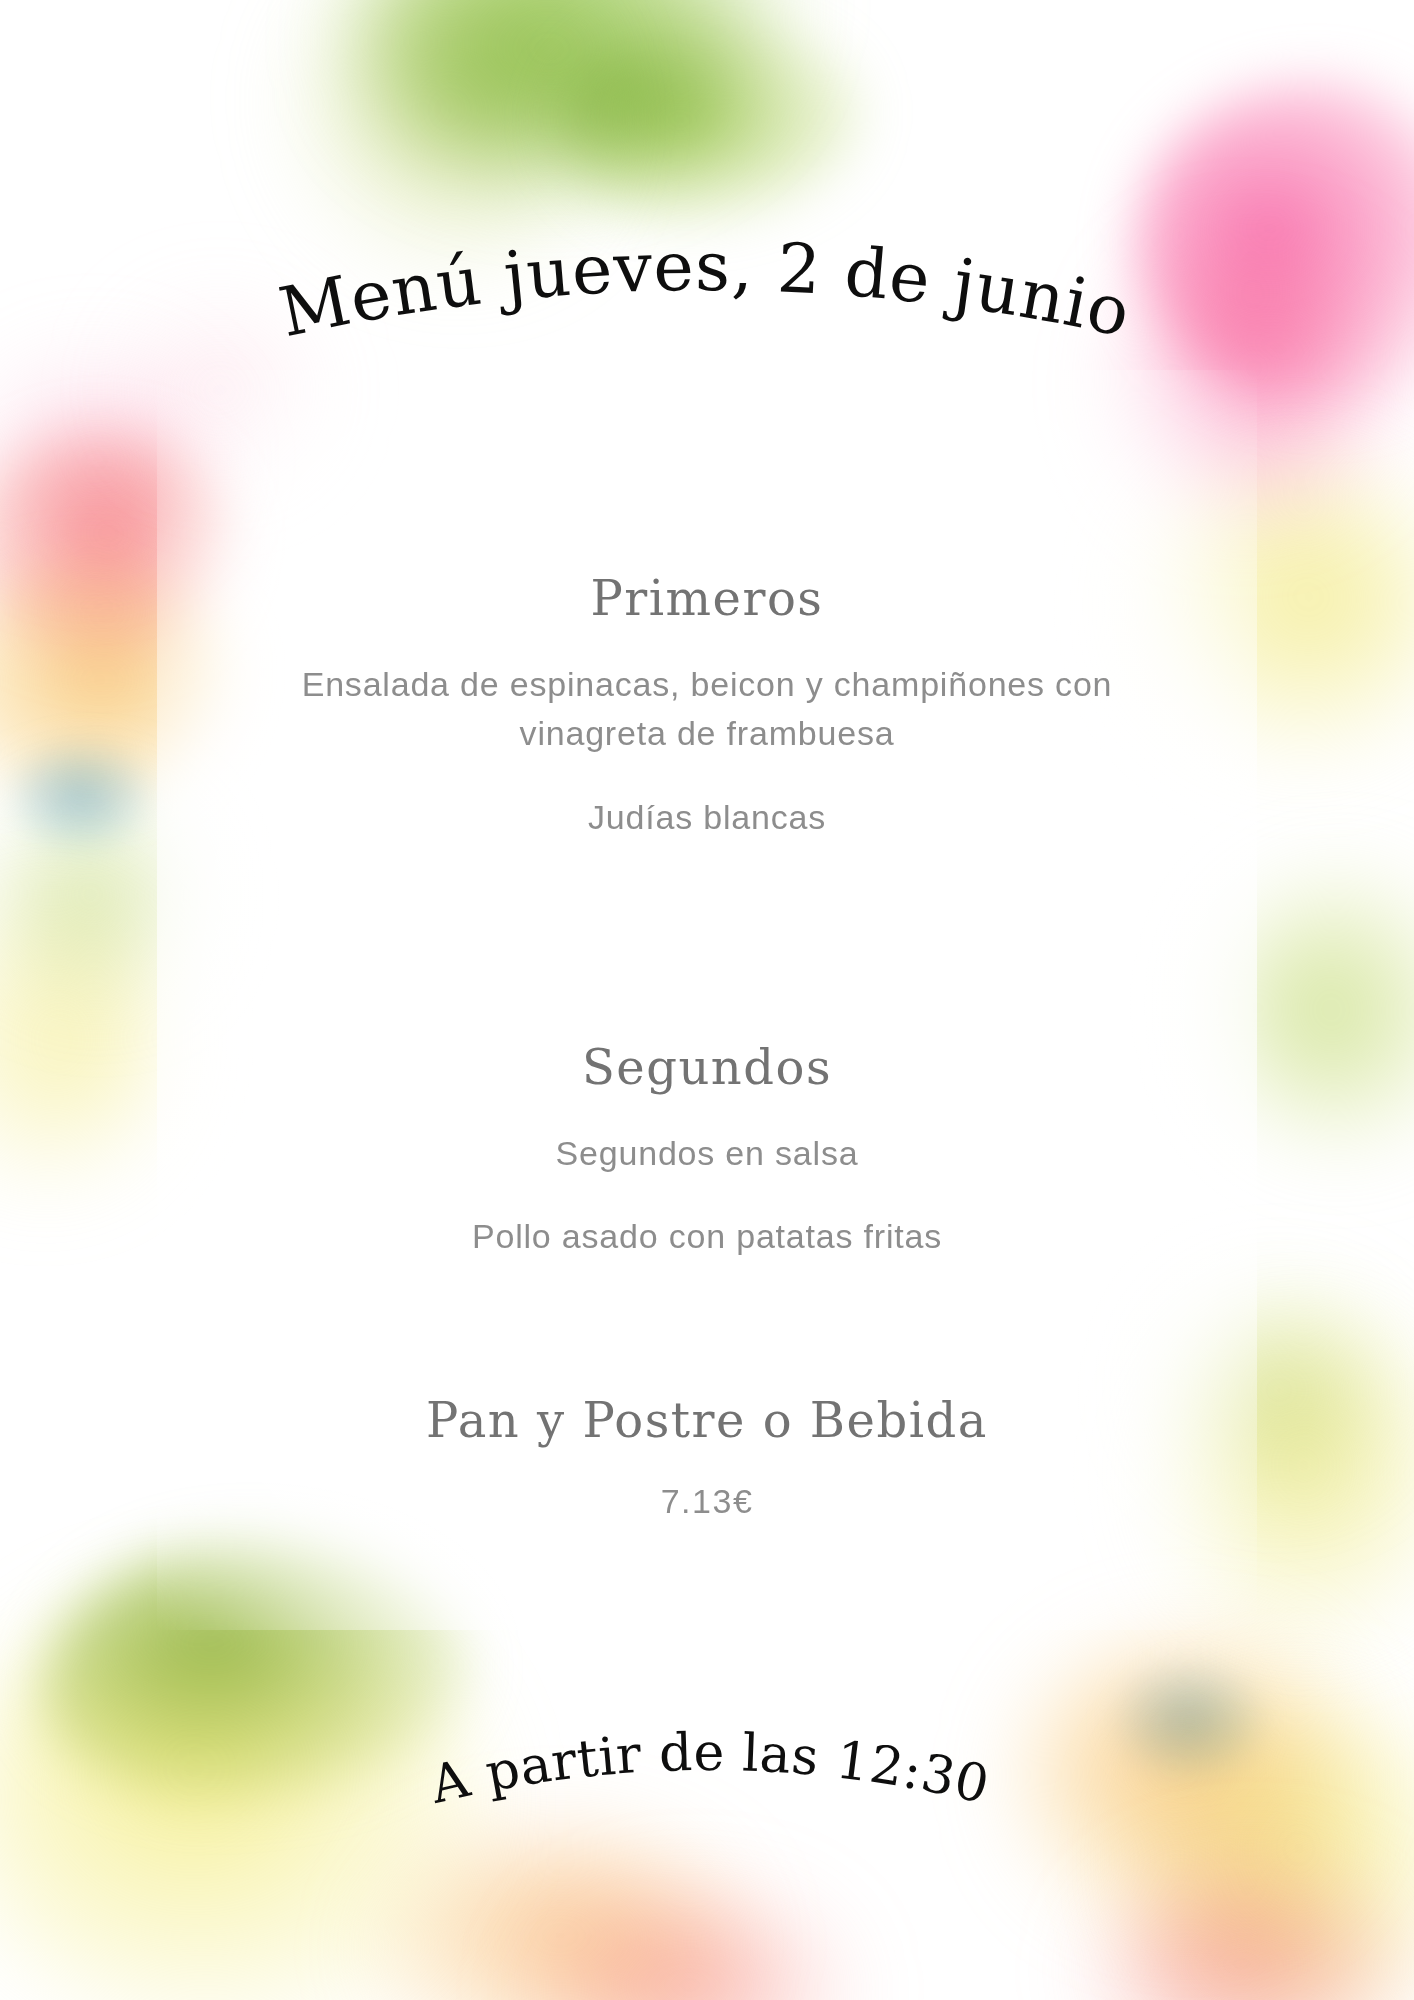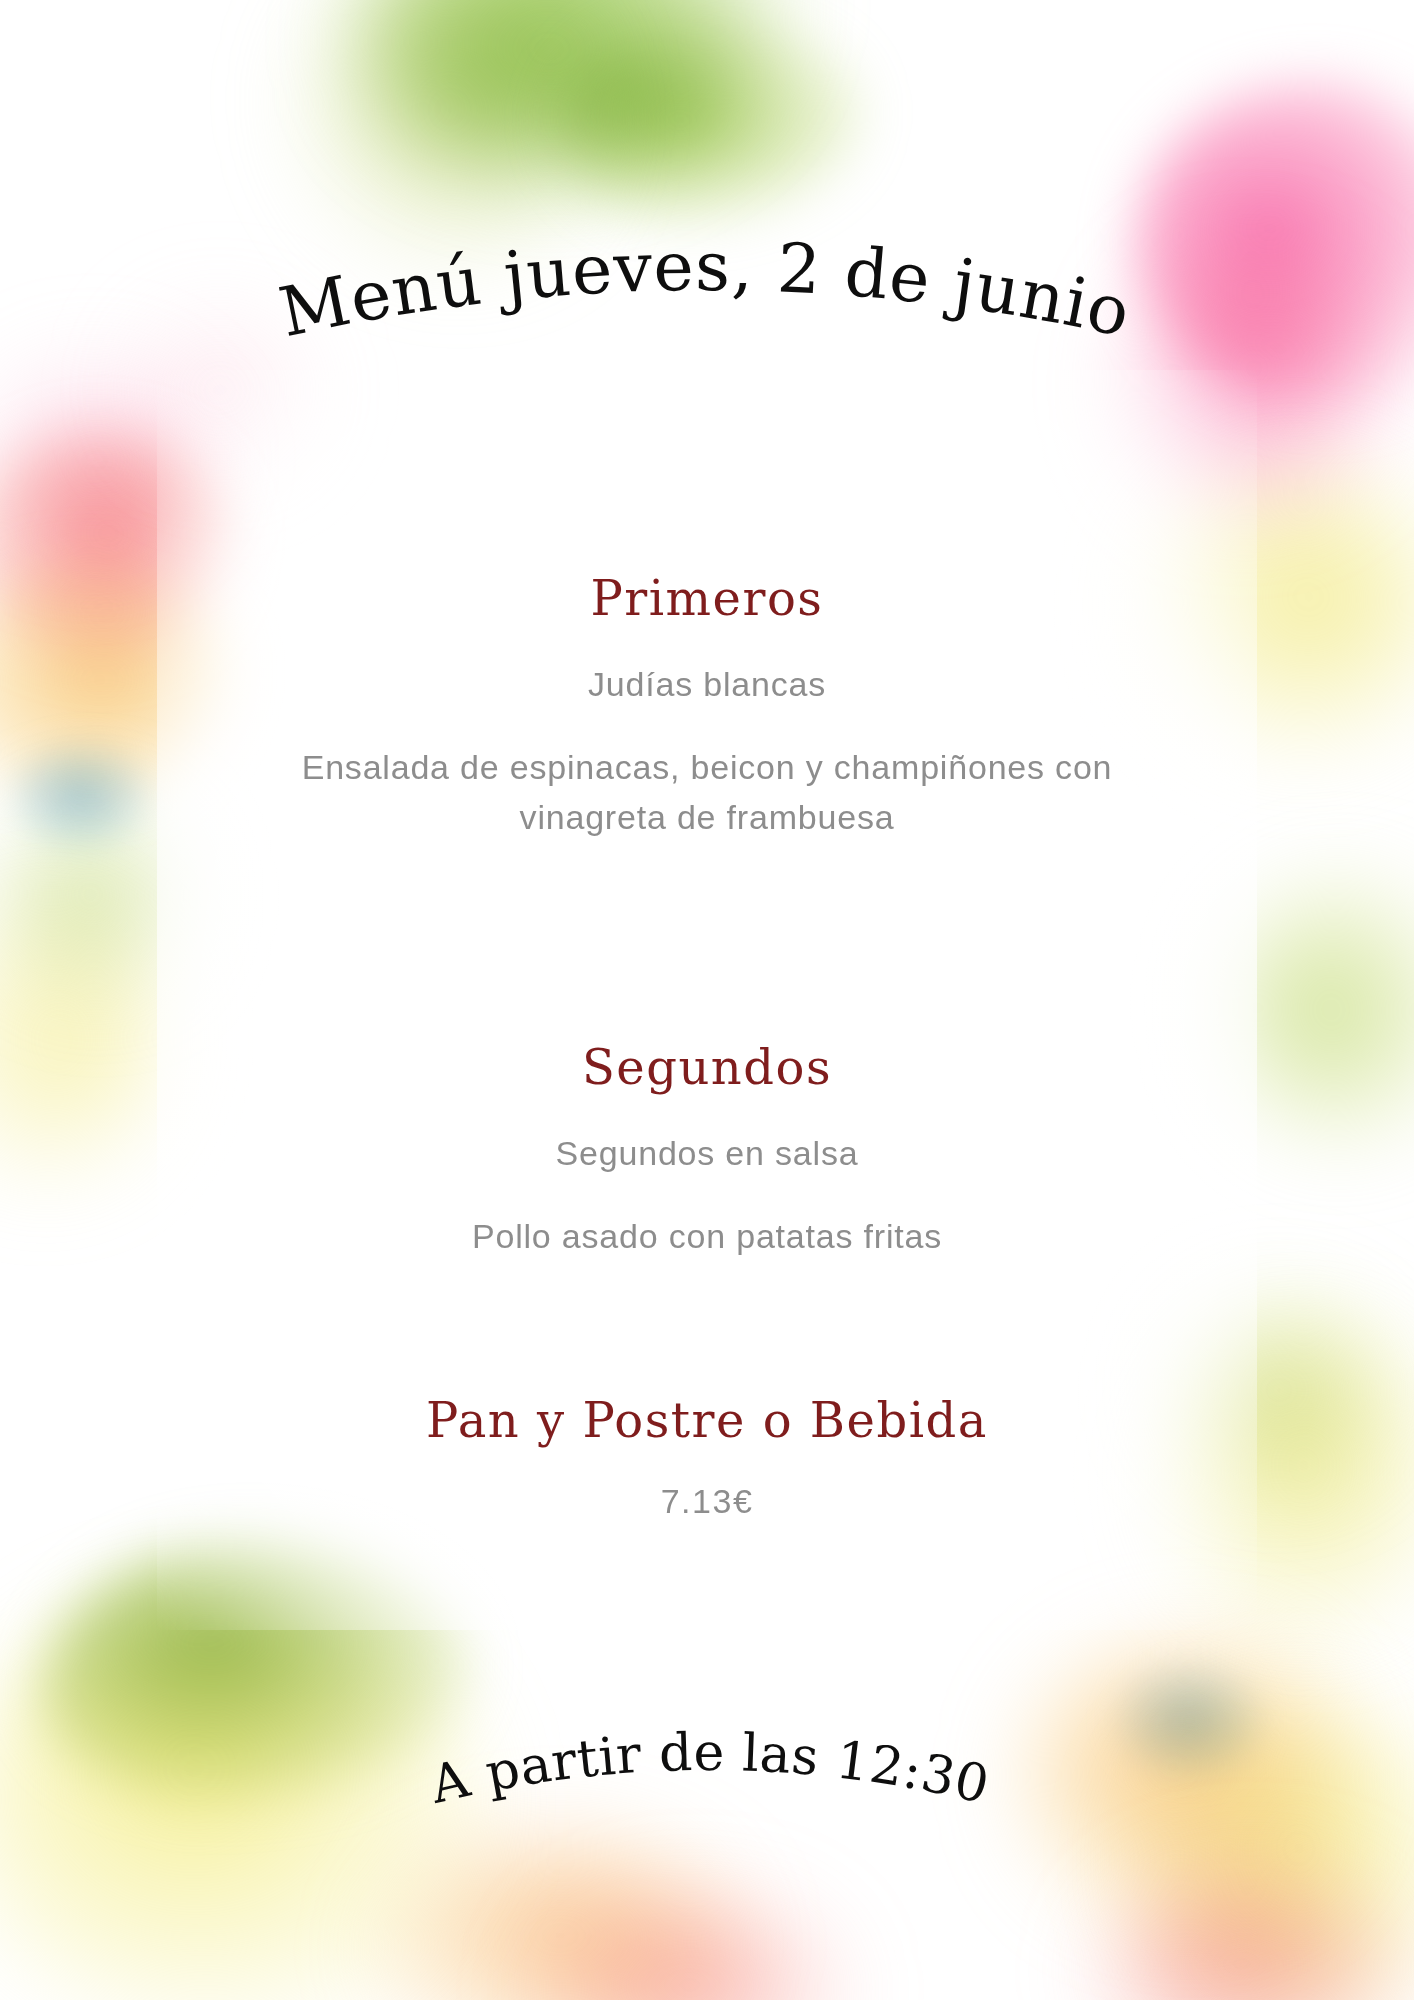--- a/index.html
+++ b/index.html
@@ -210,21 +210,21 @@
   .section {
     position: absolute;
     left: 0;
     width: 1414px;
     text-align: center;
   }
 
   .section-heading {
     font-family: "DejaVu Serif", "Liberation Serif", serif;
     font-size: 48px;
-    color: #7f1d1d;
+    color: #737373;
     letter-spacing: 1.5px;
     margin: 0 0 34px 0;
     font-weight: 400;
   }
 
   .dish {
     font-family: "Liberation Sans", sans-serif;
     font-weight: 300;
     font-size: 34px;
     color: #8d8d8d;
@@ -290,22 +290,22 @@
     <defs>
       <path id="titleArc" d="M 230,150 Q 707,30 1180,150" fill="none"></path>
     </defs>
     <text text-anchor="middle">
       <textPath href="#titleArc" startOffset="50%">Menú jueves, 2 de junio</textPath>
     </text>
   </svg>
 
   <section class="section" id="s-primeros">
     <h2 class="section-heading">Primeros</h2>
+    <p class="dish">Ensalada de espinacas, beicon y champiñones con vinagreta de frambuesa</p>
     <p class="dish">Judías blancas</p>
-    <p class="dish">Ensalada de espinacas, beicon y champiñones con vinagreta de frambuesa</p>
   </section>
 
   <section class="section" id="s-segundos">
     <h2 class="section-heading">Segundos</h2>
     <p class="dish">Segundos en salsa</p>
     <p class="dish">Pollo asado con patatas fritas</p>
   </section>
 
   <section class="section" id="s-pan">
     <h2 class="section-heading">Pan y Postre o Bebida</h2>

